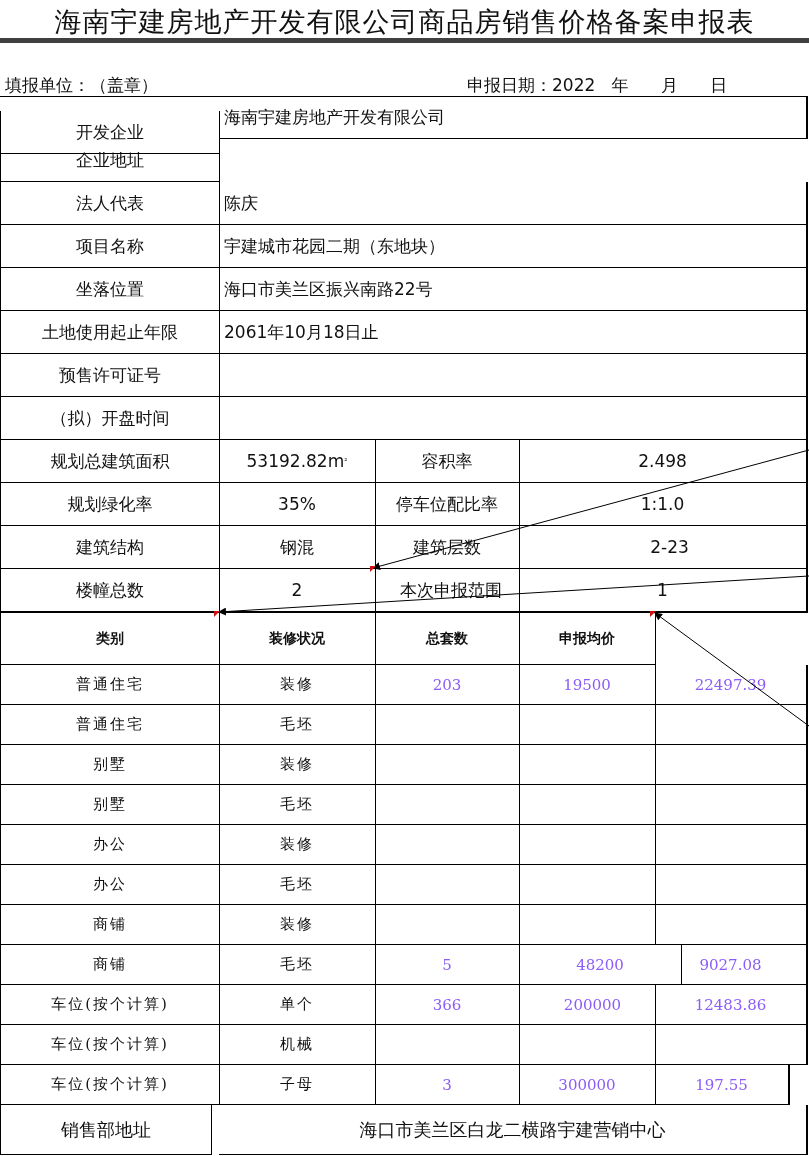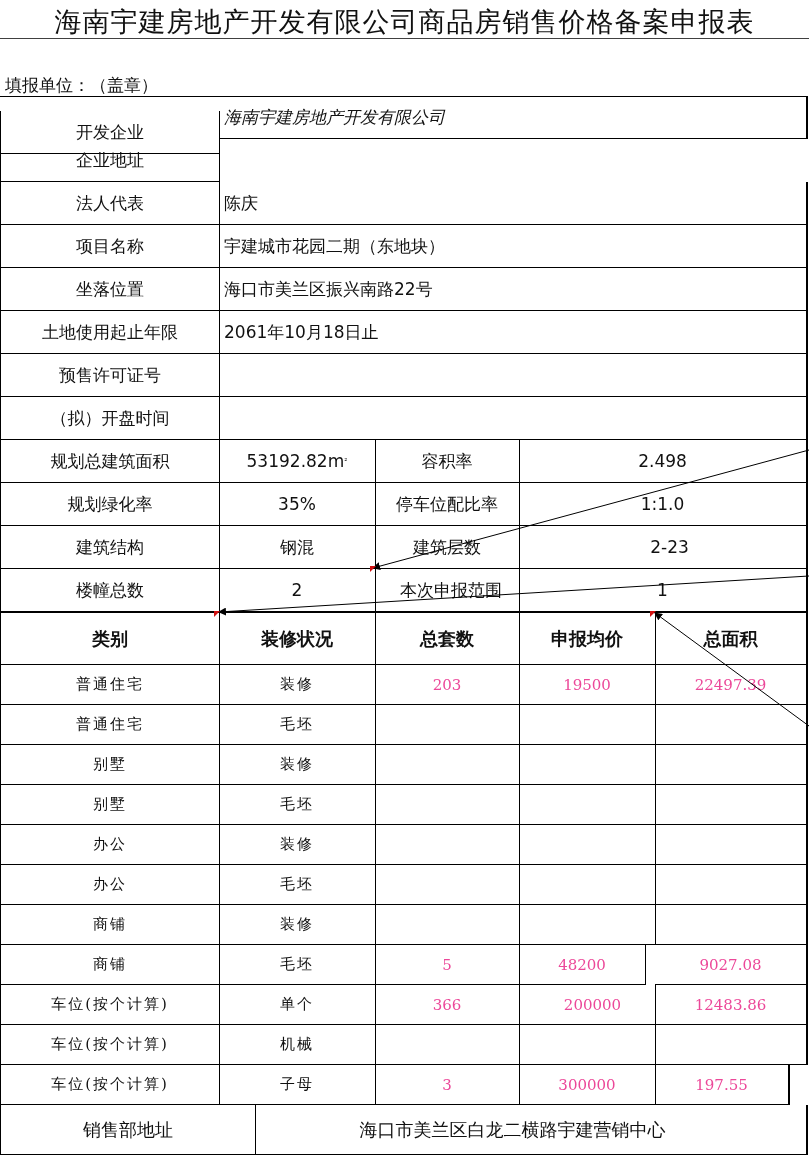--- a/index.html
+++ b/index.html
@@ -1,49 +1,50 @@
 <!DOCTYPE html>
 <html><head>
 <meta charset="utf-8">
 <style>
   html,body{margin:0;padding:0;background:#fff;}
   body{width:809px;height:1156px;position:relative;overflow:hidden;font-family:"DejaVu Sans","Liberation Sans",sans-serif;color:#111;}
-  .title{position:absolute;left:0;top:0;width:809px;height:38px;border-bottom:1px solid #404040;text-align:center;font-family:"DejaVu Serif","Liberation Serif",serif;font-size:27px;line-height:44px;letter-spacing:1px;white-space:nowrap;}
+  .title{position:absolute;left:0;top:0;width:809px;height:38px;border-bottom:5px solid #404040;text-align:center;font-family:"DejaVu Serif","Liberation Serif",serif;font-size:27px;line-height:44px;letter-spacing:1px;white-space:nowrap;}
   .subhdr{position:absolute;left:0;top:62px;width:809px;height:34px;font-size:17px;}
   .subhdr .l{position:absolute;left:5px;top:12px;}
   .subhdr .r{position:absolute;left:467px;top:12px;white-space:pre;}
   .grid{position:absolute;left:0;top:96px;width:808px;}
   .row{position:absolute;left:0;width:808px;}
   .cell{position:absolute;top:0;box-sizing:border-box;border-right:1px solid #000;border-bottom:1px solid #000;display:flex;align-items:center;justify-content:center;font-size:17px;white-space:nowrap;overflow:hidden;}
   .cell.left{justify-content:flex-start;padding-left:5px;}
   .cell.first{border-left:1px solid #000;}
   .cell.lastc{border-right:2px solid #000;}
   .serif{font-family:"DejaVu Serif","Liberation Serif",serif;font-size:15px;letter-spacing:2px;}
-  .num{font-family:"DejaVu Serif","Liberation Serif",serif;font-size:15px;color:#ec4899;}
-  .bold{font-weight:bold;font-size:18px;}
+  .num{font-family:"DejaVu Serif","Liberation Serif",serif;font-size:15px;color:#8b5cf6;}
+  .bold{font-weight:bold;font-size:14px;}
   sup{font-size:8px;}
   .overlay{position:absolute;left:0;top:0;pointer-events:none;}
   .mark{position:absolute;width:0;height:0;border-left:6px solid #d01010;border-bottom:6px solid transparent;}
 </style>
 </head>
 <body>
 
 <div class="title">海南宇建房地产开发有限公司商品房销售价格备案申报表</div>
 
 <div class="subhdr">
   <span class="l">填报单位：（盖章）</span>
+  <span class="r">申报日期：2022   年      月      日</span>
 </div>
 
 <div class="grid">
 
   <div style="position:absolute;left:0;top:0;width:808px;height:0;border-top:1px solid #000;"></div>
 
   <div class="row" style="top:0;height:43px;">
     <div class="cell first" style="left:0;width:220px;height:43px;margin-top:15px;">开发企业</div>
-    <div class="cell left lastc" style="left:219px;width:589px;height:43px;font-style:italic;">海南宇建房地产开发有限公司</div>
+    <div class="cell left lastc" style="left:219px;width:589px;height:43px;">海南宇建房地产开发有限公司</div>
   </div>
   <div class="row" style="top:43px;height:43px;padding-left:28px;">
     <div class="cell first" style="left:0;width:220px;height:43px;">企业地址</div>
   </div>
   <div class="row" style="top:86px;height:43px;">
     <div class="cell first" style="left:0;width:220px;height:43px;">法人代表</div>
     <div class="cell left lastc" style="left:219px;width:589px;height:43px;">陈庆</div>
   </div>
   <div class="row" style="top:129px;height:43px;">
     <div class="cell left lastc" style="left:219px;width:589px;height:43px;">宇建城市花园二期（东地块）</div>
@@ -93,21 +94,20 @@
     <div class="cell" style="left:375px;width:145px;height:43px;padding-left:8px;">本次申报范围</div>
     <div class="cell lastc" style="left:519px;width:289px;height:43px;">1</div>
   </div>
 
   <div style="position:absolute;left:0;top:515px;width:808px;height:0;border-top:2px solid #000;"></div>
   <div class="row" style="top:517px;height:52px;">
     <div class="cell first bold" style="left:0;width:220px;height:52px;">类别</div>
     <div class="cell bold" style="left:219px;width:157px;height:52px;">装修状况</div>
     <div class="cell bold" style="left:375px;width:145px;height:52px;">总套数</div>
     <div class="cell bold" style="left:519px;width:137px;height:52px;">申报均价</div>
-    <div class="cell bold lastc" style="left:655px;width:153px;height:52px;">总面积</div>
   </div>
 
   <div id="tbody">
       <div class="row" style="top: 569px; height: 40px;">
         <div class="cell first serif" style="left: 0px; width: 220px; height: 40px;">普通住宅</div>
         <div class="cell serif" style="left: 219px; width: 157px; height: 40px;">装修</div>
         <div class="cell num" style="left: 375px; width: 145px; height: 40px;">203</div>
         <div class="cell num" style="left: 519px; width: 137px; height: 40px;">19500</div>
         <div class="cell lastc num" style="left: 655px; width: 153px; height: 40px;">22497.39</div>
       </div>
@@ -150,21 +150,21 @@
         <div class="cell first serif" style="left: 0px; width: 220px; height: 40px;">商铺</div>
         <div class="cell serif" style="left: 219px; width: 157px; height: 40px;">装修</div>
         <div class="cell num" style="left: 375px; width: 145px; height: 40px;"></div>
         <div class="cell num" style="left: 519px; width: 137px; height: 40px;"></div>
         <div class="cell lastc num" style="left: 655px; width: 153px; height: 40px;"></div>
       </div>
       <div class="row" style="top: 849px; height: 40px;">
         <div class="cell first serif" style="left: 0px; width: 220px; height: 40px;">商铺</div>
         <div class="cell serif" style="left: 219px; width: 157px; height: 40px;">毛坯</div>
         <div class="cell num" style="left: 375px; width: 145px; height: 40px;">5</div>
-        <div class="cell num" style="left: 519px; width: 127px; height: 40px; text-align: center;">48200</div>
+        <div class="cell num" style="left: 519px; width: 163px; height: 40px; text-align: center;">48200</div>
         <div class="cell lastc num" style="left: 655px; width: 153px; height: 40px;">9027.08</div>
       </div>
       <div class="row" style="top: 889px; height: 40px;">
         <div class="cell first serif" style="left: 0px; width: 220px; height: 40px;">车位(按个计算)</div>
         <div class="cell serif" style="left: 219px; width: 157px; height: 40px;">单个</div>
         <div class="cell num" style="left: 375px; width: 145px; height: 40px;">366</div>
         <div class="cell num" style="left: 519px; width: 137px; height: 40px; padding-left: 11px;">200000</div>
         <div class="cell lastc num" style="left: 655px; width: 153px; height: 40px;">12483.86</div>
       </div>
       <div class="row" style="top: 929px; height: 40px;">
@@ -177,21 +177,21 @@
       <div class="row" style="top: 969px; height: 40px;">
         <div class="cell first serif" style="left: 0px; width: 220px; height: 40px;">车位(按个计算)</div>
         <div class="cell serif" style="left: 219px; width: 157px; height: 40px;">子母</div>
         <div class="cell num" style="left: 375px; width: 145px; height: 40px;">3</div>
         <div class="cell num" style="left: 519px; width: 137px; height: 40px;">300000</div>
         <div class="cell lastc num" style="left: 655px; width: 135px; height: 40px;">197.55</div>
       </div>
     </div>
 
   <div class="row" style="top:1009px;height:50px;">
-    <div class="cell first" style="left:0;width:256px;height:50px;font-size:18px;">销售部地址</div>
+    <div class="cell first" style="left:0;width:212px;height:50px;font-size:18px;">销售部地址</div>
     <div class="cell lastc" style="left:219px;width:589px;height:50px;font-size:18px;">海口市美兰区白龙二横路宇建营销中心</div>
   </div>
 </div>
 
 <svg class="overlay" width="809" height="1156">
   <defs>
     <marker id="ah" markerWidth="8" markerHeight="8" refX="7" refY="4" orient="auto">
       <path d="M0,0 L8,4 L0,8 z" fill="#000"></path>
     </marker>
   </defs>

